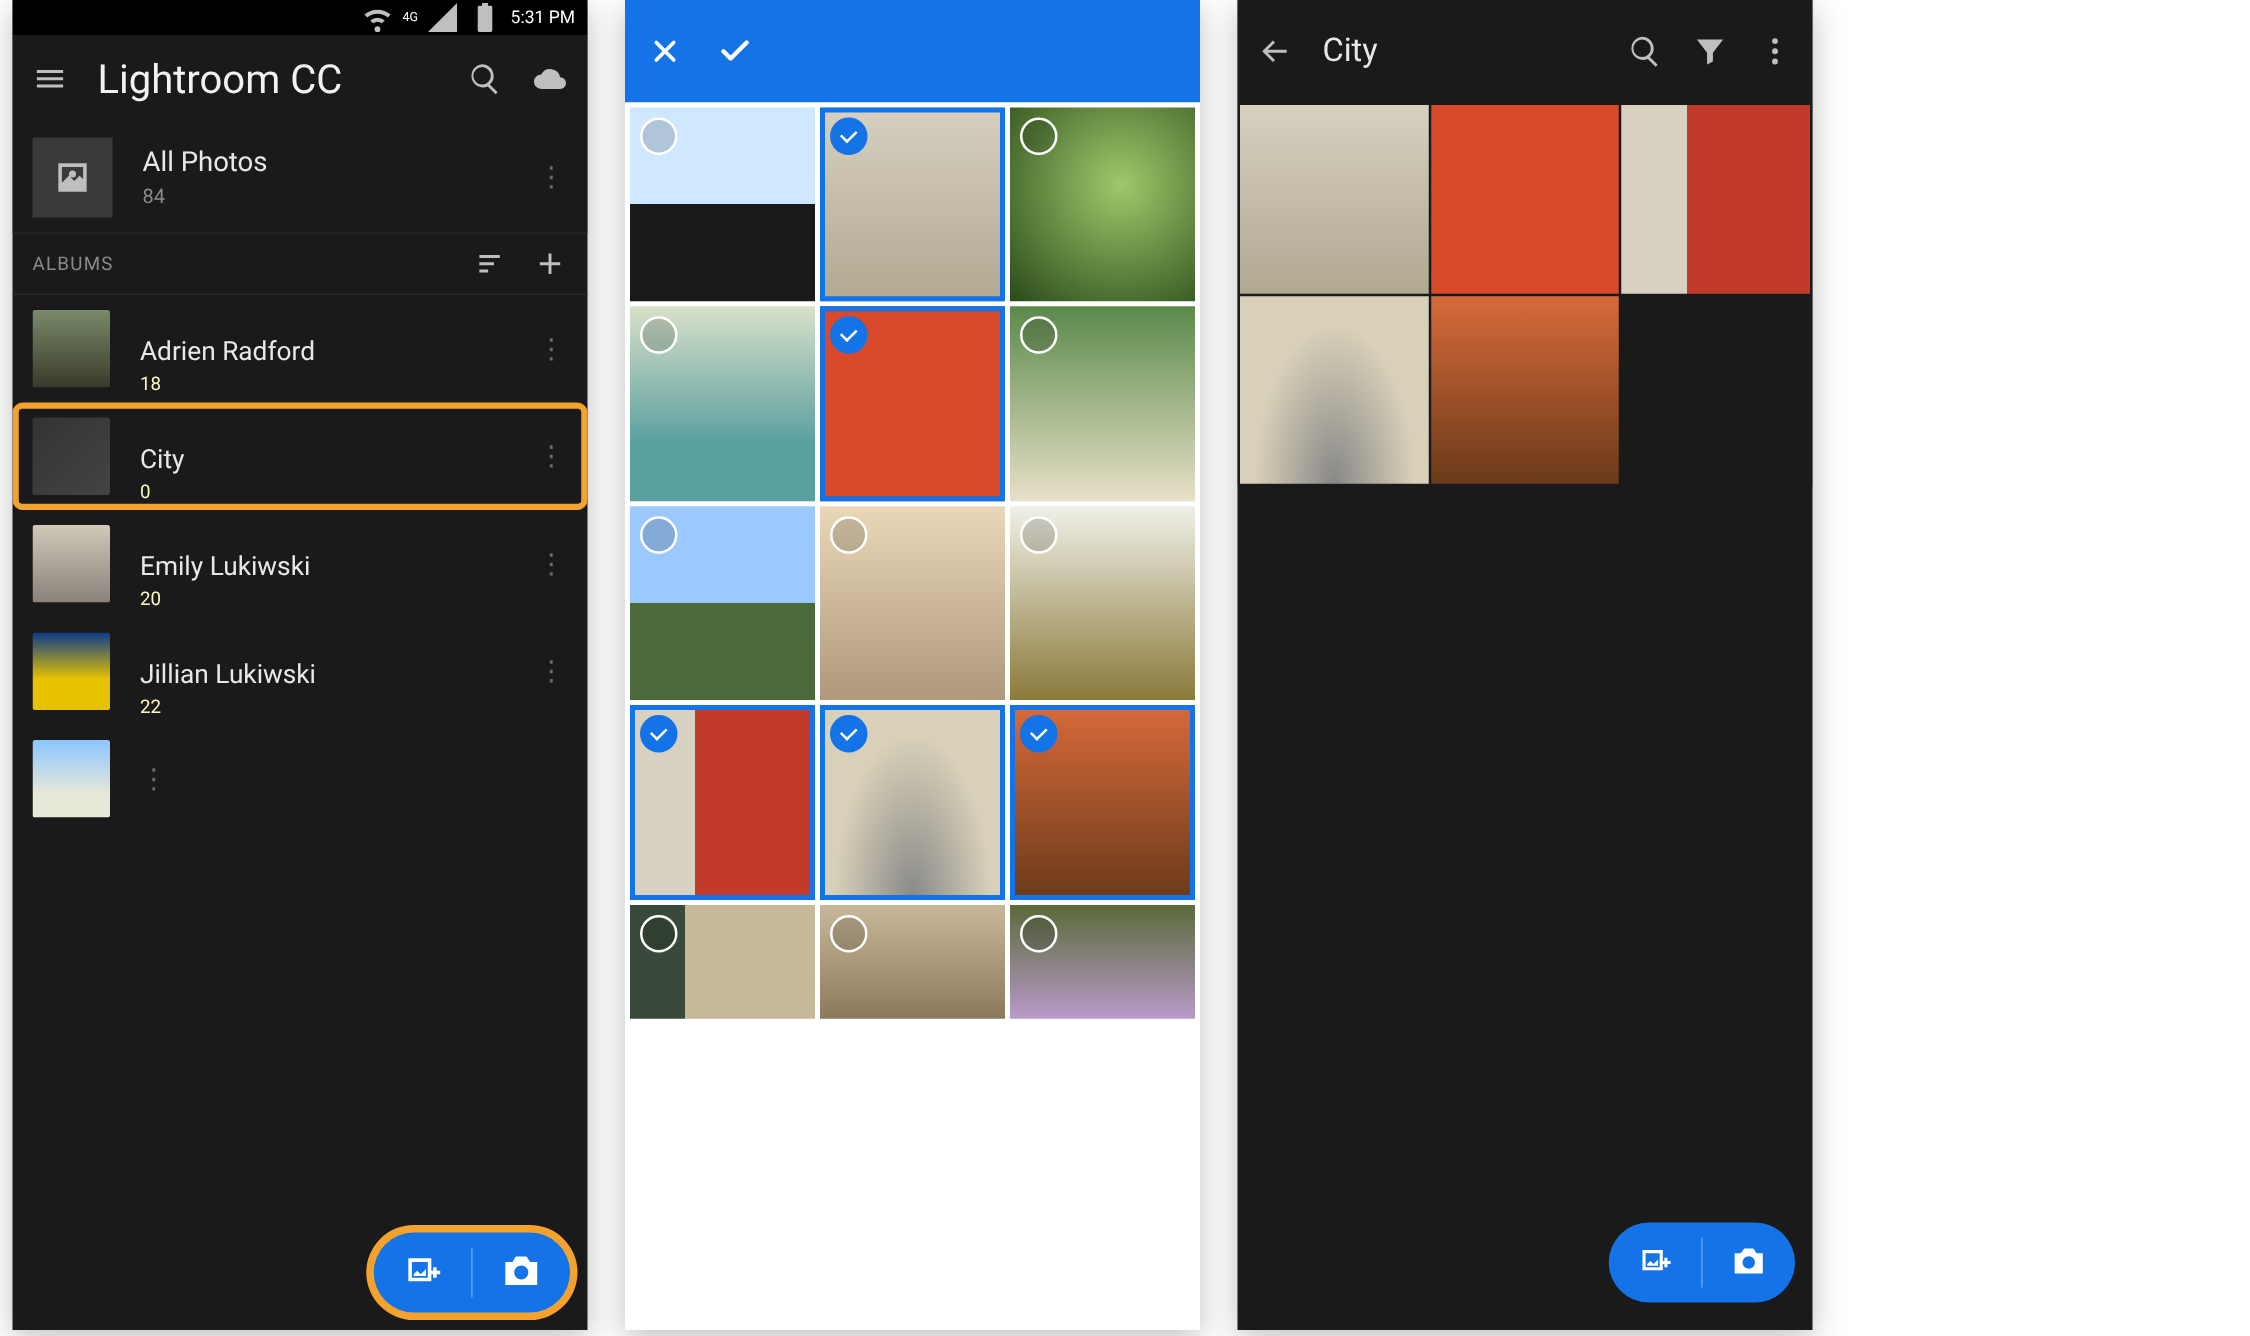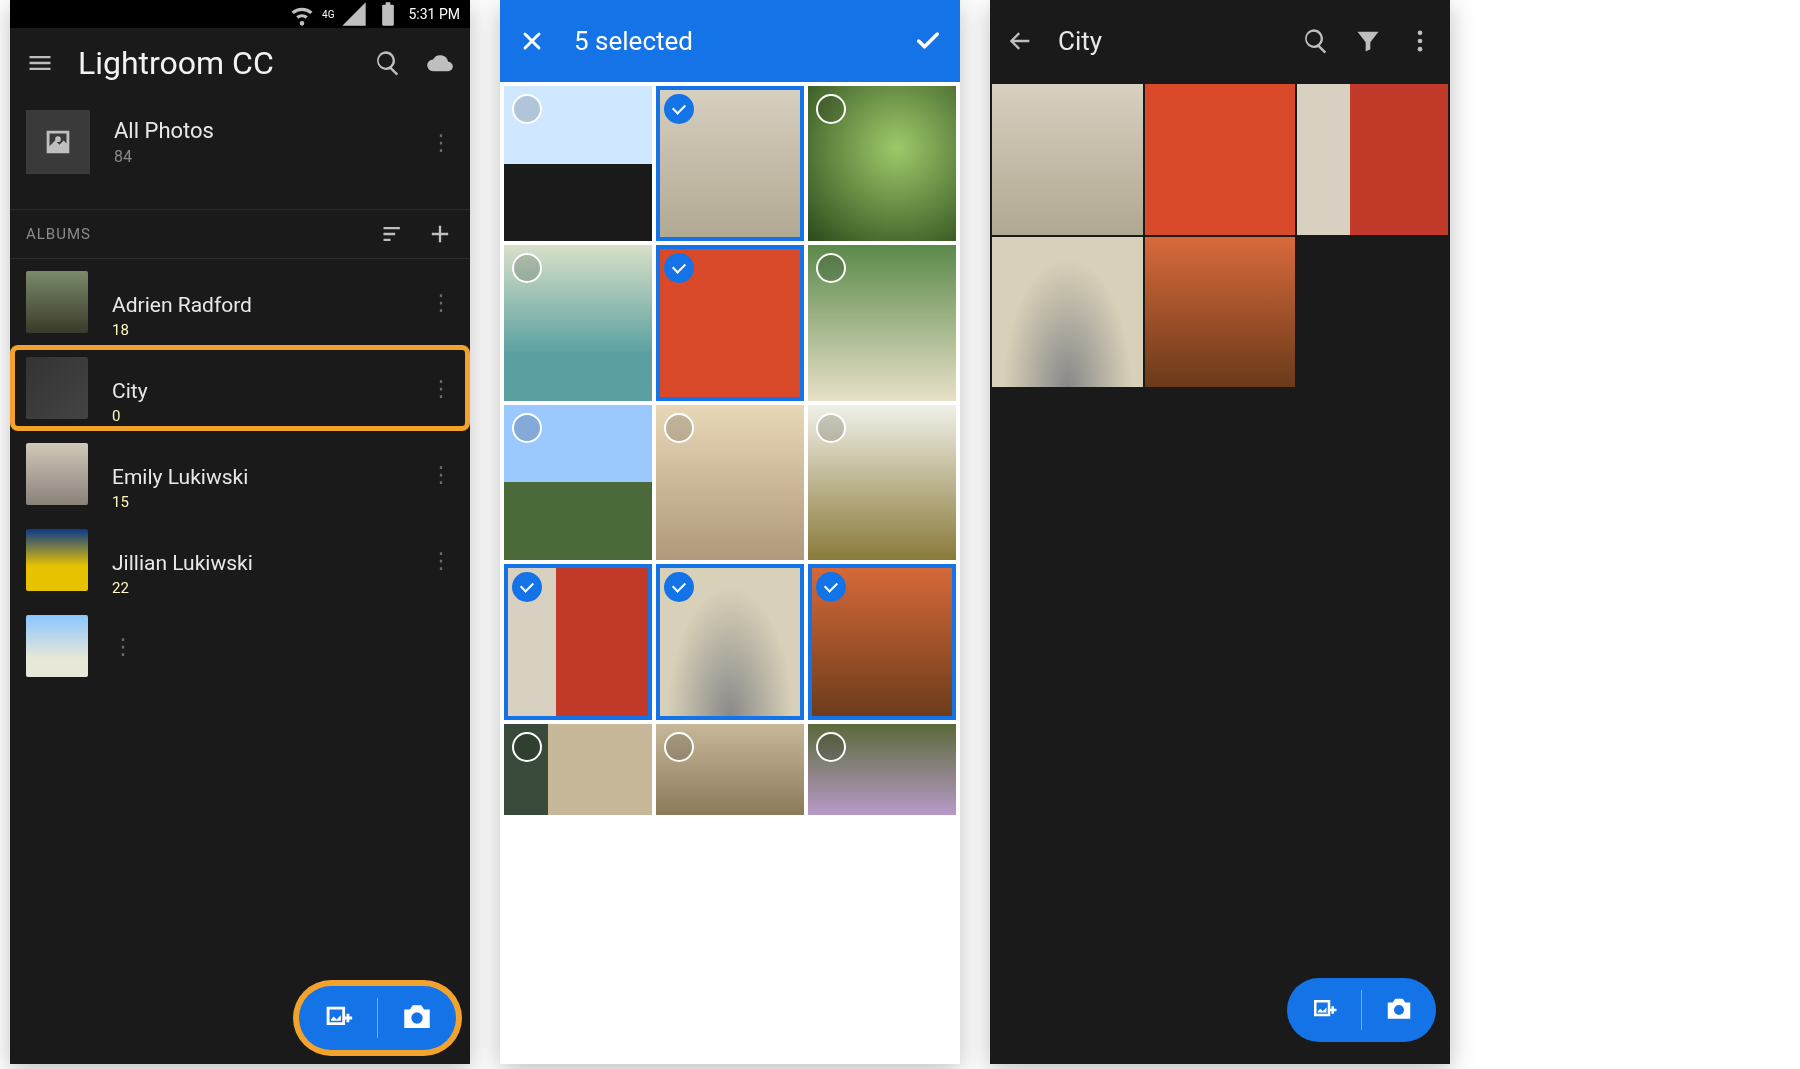--- a/index.html
+++ b/index.html
@@ -81,21 +81,20 @@
   .sectionbar {
     height: 48px;
     display: flex; align-items: center;
     padding: 0 16px;
     color:#8a8a8a;
     font-size: 15px;
     letter-spacing: 1px;
     gap: 18px;
     border-top: 1px solid #2a2a2a;
     border-bottom: 1px solid #2a2a2a;
-    margin-top: 23px;
   }
   .sectionbar .lbl { flex:1; }
 
   .albumrow {
     display:flex; align-items:center;
     height: 86px;
     padding: 0 16px;
     gap: 24px;
     position: relative;
   }
@@ -319,21 +318,21 @@
       <div class="count">0</div>
     </div>
     <span class="kebab">⋮</span>
         </div>
         <div class="albumrow">
     <div class="thumb ">
       <div class="sw sw-wall"></div>
     </div>
     <div class="txt">
       <div class="name">Emily Lukiwski</div>
-      <div class="count">15</div>
+      <div class="count">20</div>
     </div>
     <span class="kebab">⋮</span>
         </div>
         <div class="albumrow">
     <div class="thumb ">
       <div class="sw sw-graffiti"></div>
     </div>
     <div class="txt">
       <div class="name">Jillian Lukiwski</div>
       <div class="count">22</div>
@@ -363,21 +362,20 @@
     </div>
   </div>
 
   <div class="phone" style="background:#fff">
     <div class="selbar">
       <span class="ic ico-close" style="color:#fff">
         <svg viewBox="0 0 24 24">
             <path fill="currentColor" d="M18 6L6 18M6 6l12 12" stroke="#fff" stroke-width="2.5" stroke-linecap="round"></path>
           </svg>
       </span>
-      <span class="txt">5 selected</span>
       <span class="ic ico-check" style="color:#fff">
         <svg viewBox="0 0 24 24">
             <path fill="none" stroke="#fff" stroke-width="3" stroke-linecap="round" stroke-linejoin="round" d="M4 12l5 5L20 6"></path>
           </svg>
       </span>
     </div>
     <div class="grid2" id="grid2">
         <div class="cell g-diver">
           <span class="badge"></span>
         </div>

